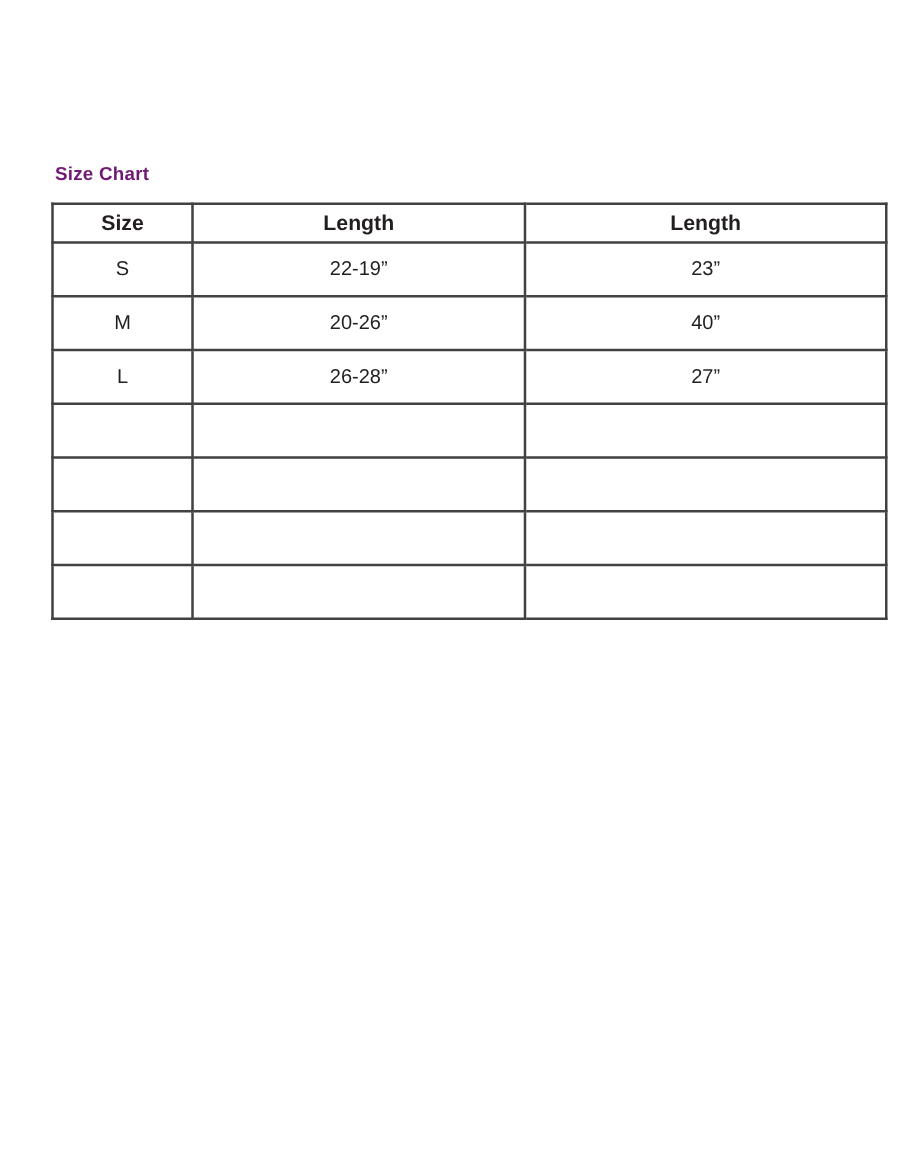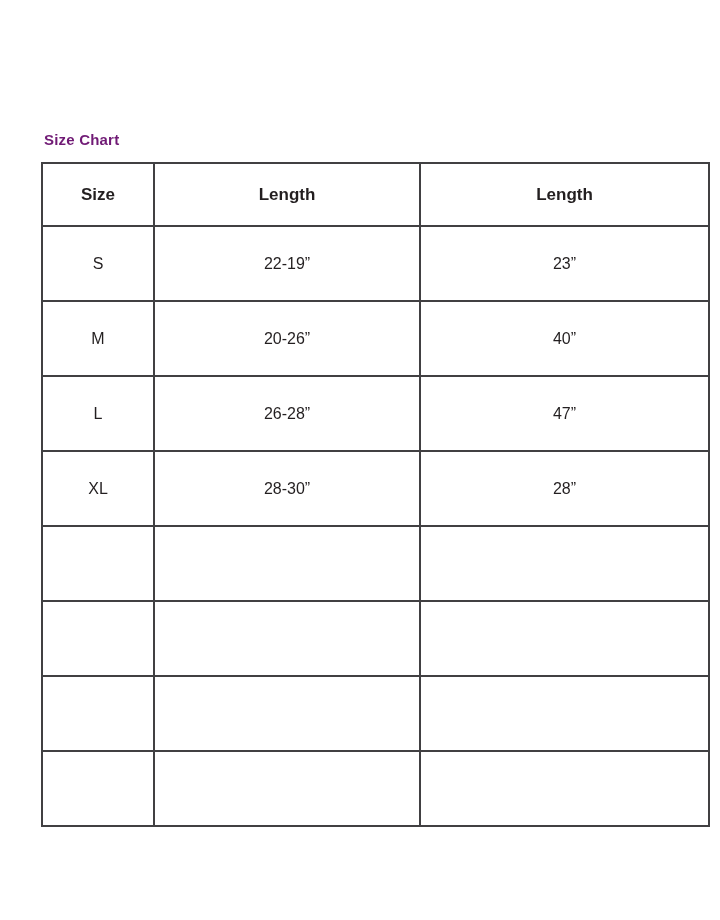--- a/index.html
+++ b/index.html
@@ -29,21 +29,21 @@
     top: 162px;
     width: 667px;
     border-collapse: collapse;
     table-layout: fixed;
   }
   table.size-chart th,
   table.size-chart td {
     border: 2px solid #414042;
     text-align: center;
     vertical-align: middle;
-    padding: 16px;
+    padding: 0;
     background: #ffffff;
   }
   table.size-chart tr.header-row th {
     height: 29px;
     font-size: 17px;
     font-weight: 600;
     color: #231f20;
   }
   table.size-chart tr.data-row td {
     height: 41px;
@@ -78,26 +78,21 @@
       <td>23”</td>
     </tr>
     <tr class="data-row">
       <td>M</td>
       <td>20-26”</td>
       <td>40”</td>
     </tr>
     <tr class="data-row">
       <td>L</td>
       <td>26-28”</td>
-      <td>47”</td>
-    </tr>
-    <tr class="data-row">
-      <td>XL</td>
-      <td>28-30”</td>
-      <td>28”</td>
+      <td>27”</td>
     </tr>
     <tr class="data-row">
       <td></td>
       <td></td>
       <td></td>
     </tr>
     <tr class="data-row">
       <td></td>
       <td></td>
       <td></td>

